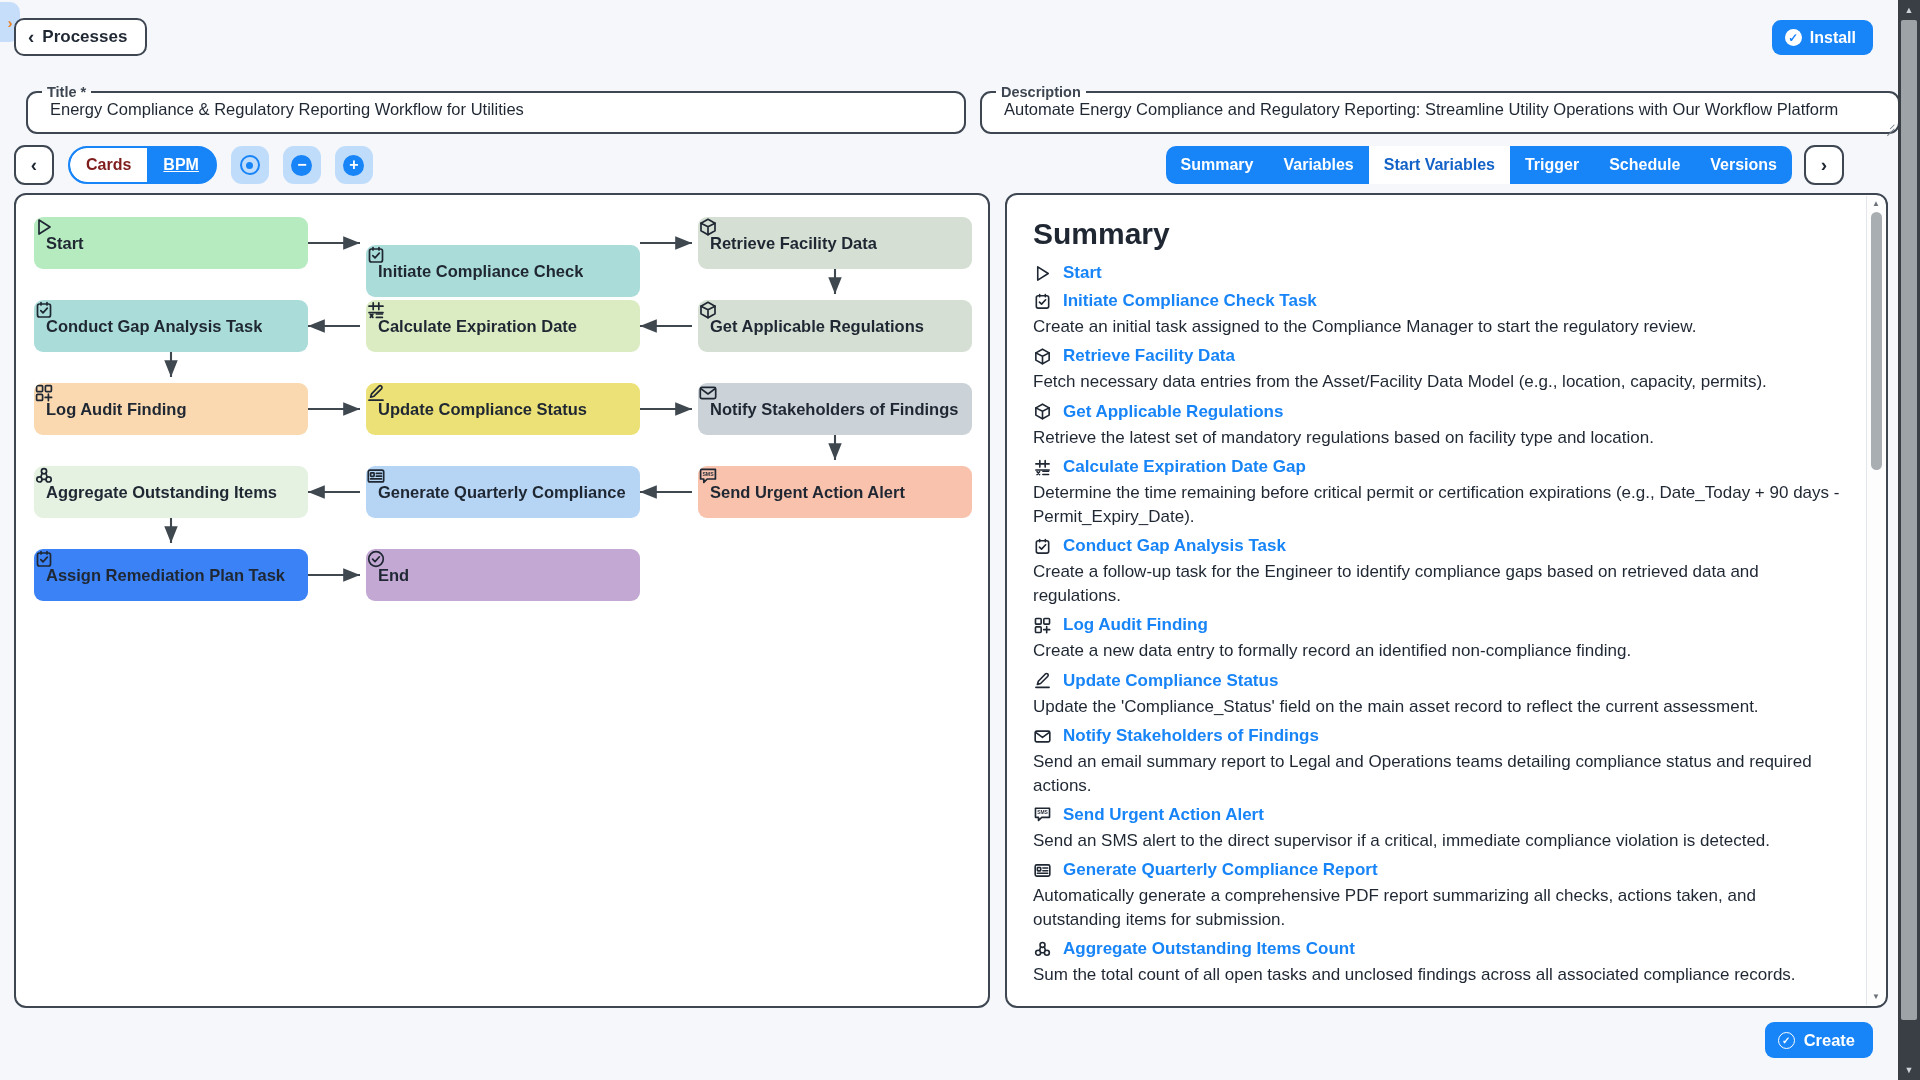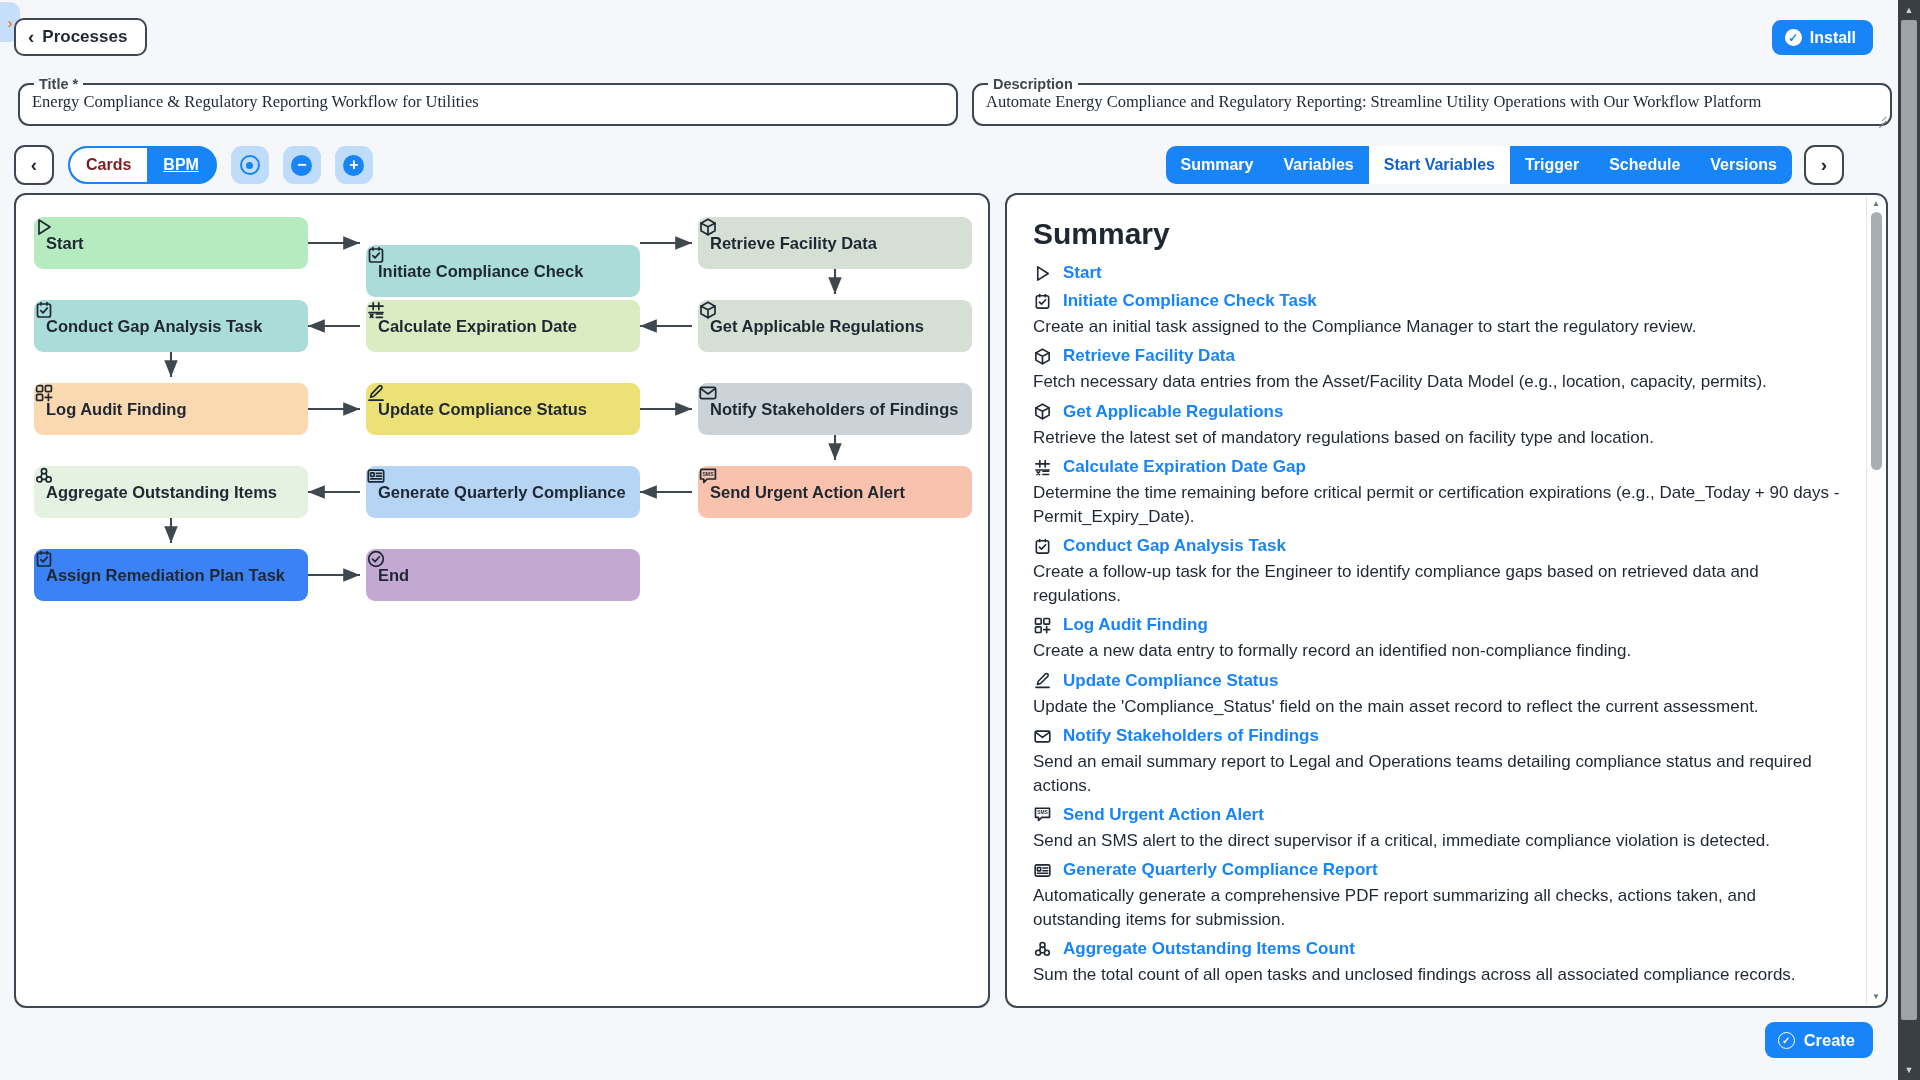--- a/index.html
+++ b/index.html
@@ -78,31 +78,31 @@
     display: flex; align-items: center; justify-content: center;
     font-size: 10px; font-weight: bold; flex: none;
   }
 
   
   .field {
     position: absolute;
     border: 2px solid #3d4651;
     border-radius: 11px;
     background: #fff;
-    margin: 4px; padding: 0;
+    margin: 12px; padding: 0;
   }
   .field > legend {
     margin-left: 14px; padding: 0 5px;
     font-size: 14.5px; font-weight: bold; color: #3d4651;
   }
   .field input, .field textarea {
     width: 100%; border: none; outline: none; background: transparent;
-    font-family: Liberation Serif, serif;
+    font-family: Liberation Sans, sans-serif;
     font-size: 16.5px; color: #1f2733;
-    padding: 0 14px 12px 12px;
+    padding: 0 14px 12px 22px;
     resize: none; overflow: hidden;
   }
   #title-field  { left: 14px;  top: 72px; width: 940px;  height: 50px; }
   #desc-field   { left: 968px; top: 72px; width: 920px;  height: 50px; }
   #desc-field textarea { white-space: nowrap; }
   .resize-grip {
     position: absolute; right: 3px; bottom: 2px;
     width: 11px; height: 11px; pointer-events: none;
   }
   .resize-grip i {

